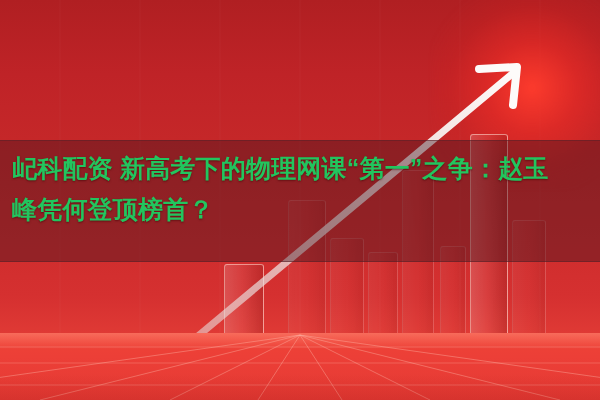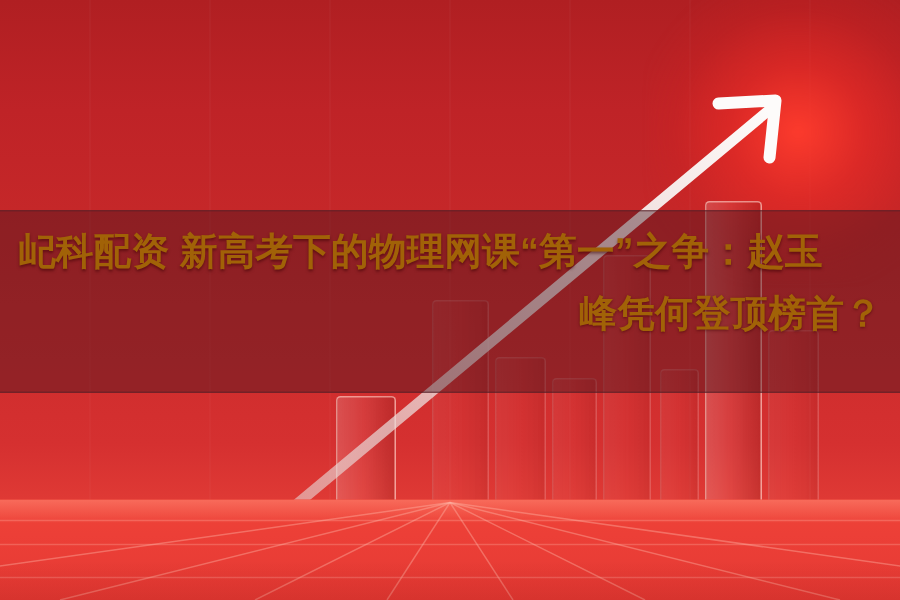--- a/index.html
+++ b/index.html
@@ -94,30 +94,30 @@
   .band-top { top:0; }
   .band-bottom { bottom:0; }
 
   
   .headline {
     position:absolute;
     left:0; top:148px;
     width:600px;
     padding:0 12px;
     text-align:center;
-    color:#a16207;
+    color:#22c55e;
     font-size:25px;
     line-height:41px;
     font-weight:bold;
     letter-spacing:0.2px;
     text-shadow:0 1px 2px rgba(60,0,6,0.55);
     white-space:normal;
   }
   .headline .l1 { display:block; text-align:left; }
-  .headline .l2 { display:block; text-align:right; }
+  .headline .l2 { display:block; text-align:left; }
 
   
   .bottom-shade {
     position:absolute; left:0; bottom:0; width:600px; height:26px;
     background:linear-gradient(180deg,rgba(150,20,18,0.0),rgba(150,20,18,0.18));
   }
 </style>
 </head>
 <body>
 

